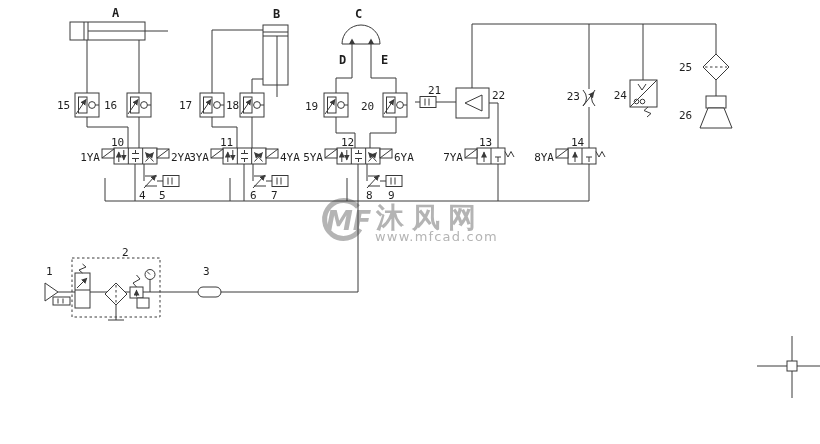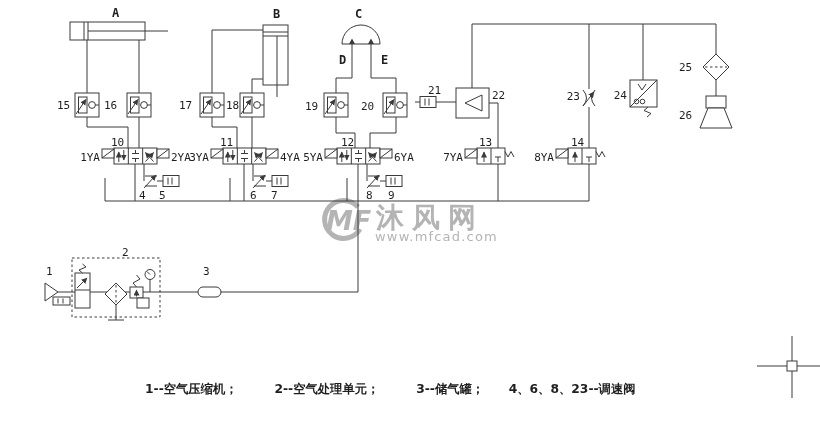--- a/index.html
+++ b/index.html
@@ -289,17 +289,16 @@
   </g>
 
   <g>
     <line x1="757" y1="366" x2="820" y2="366" class="st"></line>
     <line x1="792" y1="336" x2="792" y2="398" class="st"></line>
     <rect x="787" y="361" width="10" height="10" class="stw"></rect>
   </g>
 </svg>
 
 <div id="legend">
-  <div>1--空气压缩机；　　　2--空气处理单元；　　　3--储气罐；　　4、6、8、23--调速阀</div>
   
   
   
 </div>
 
 </body></html>

